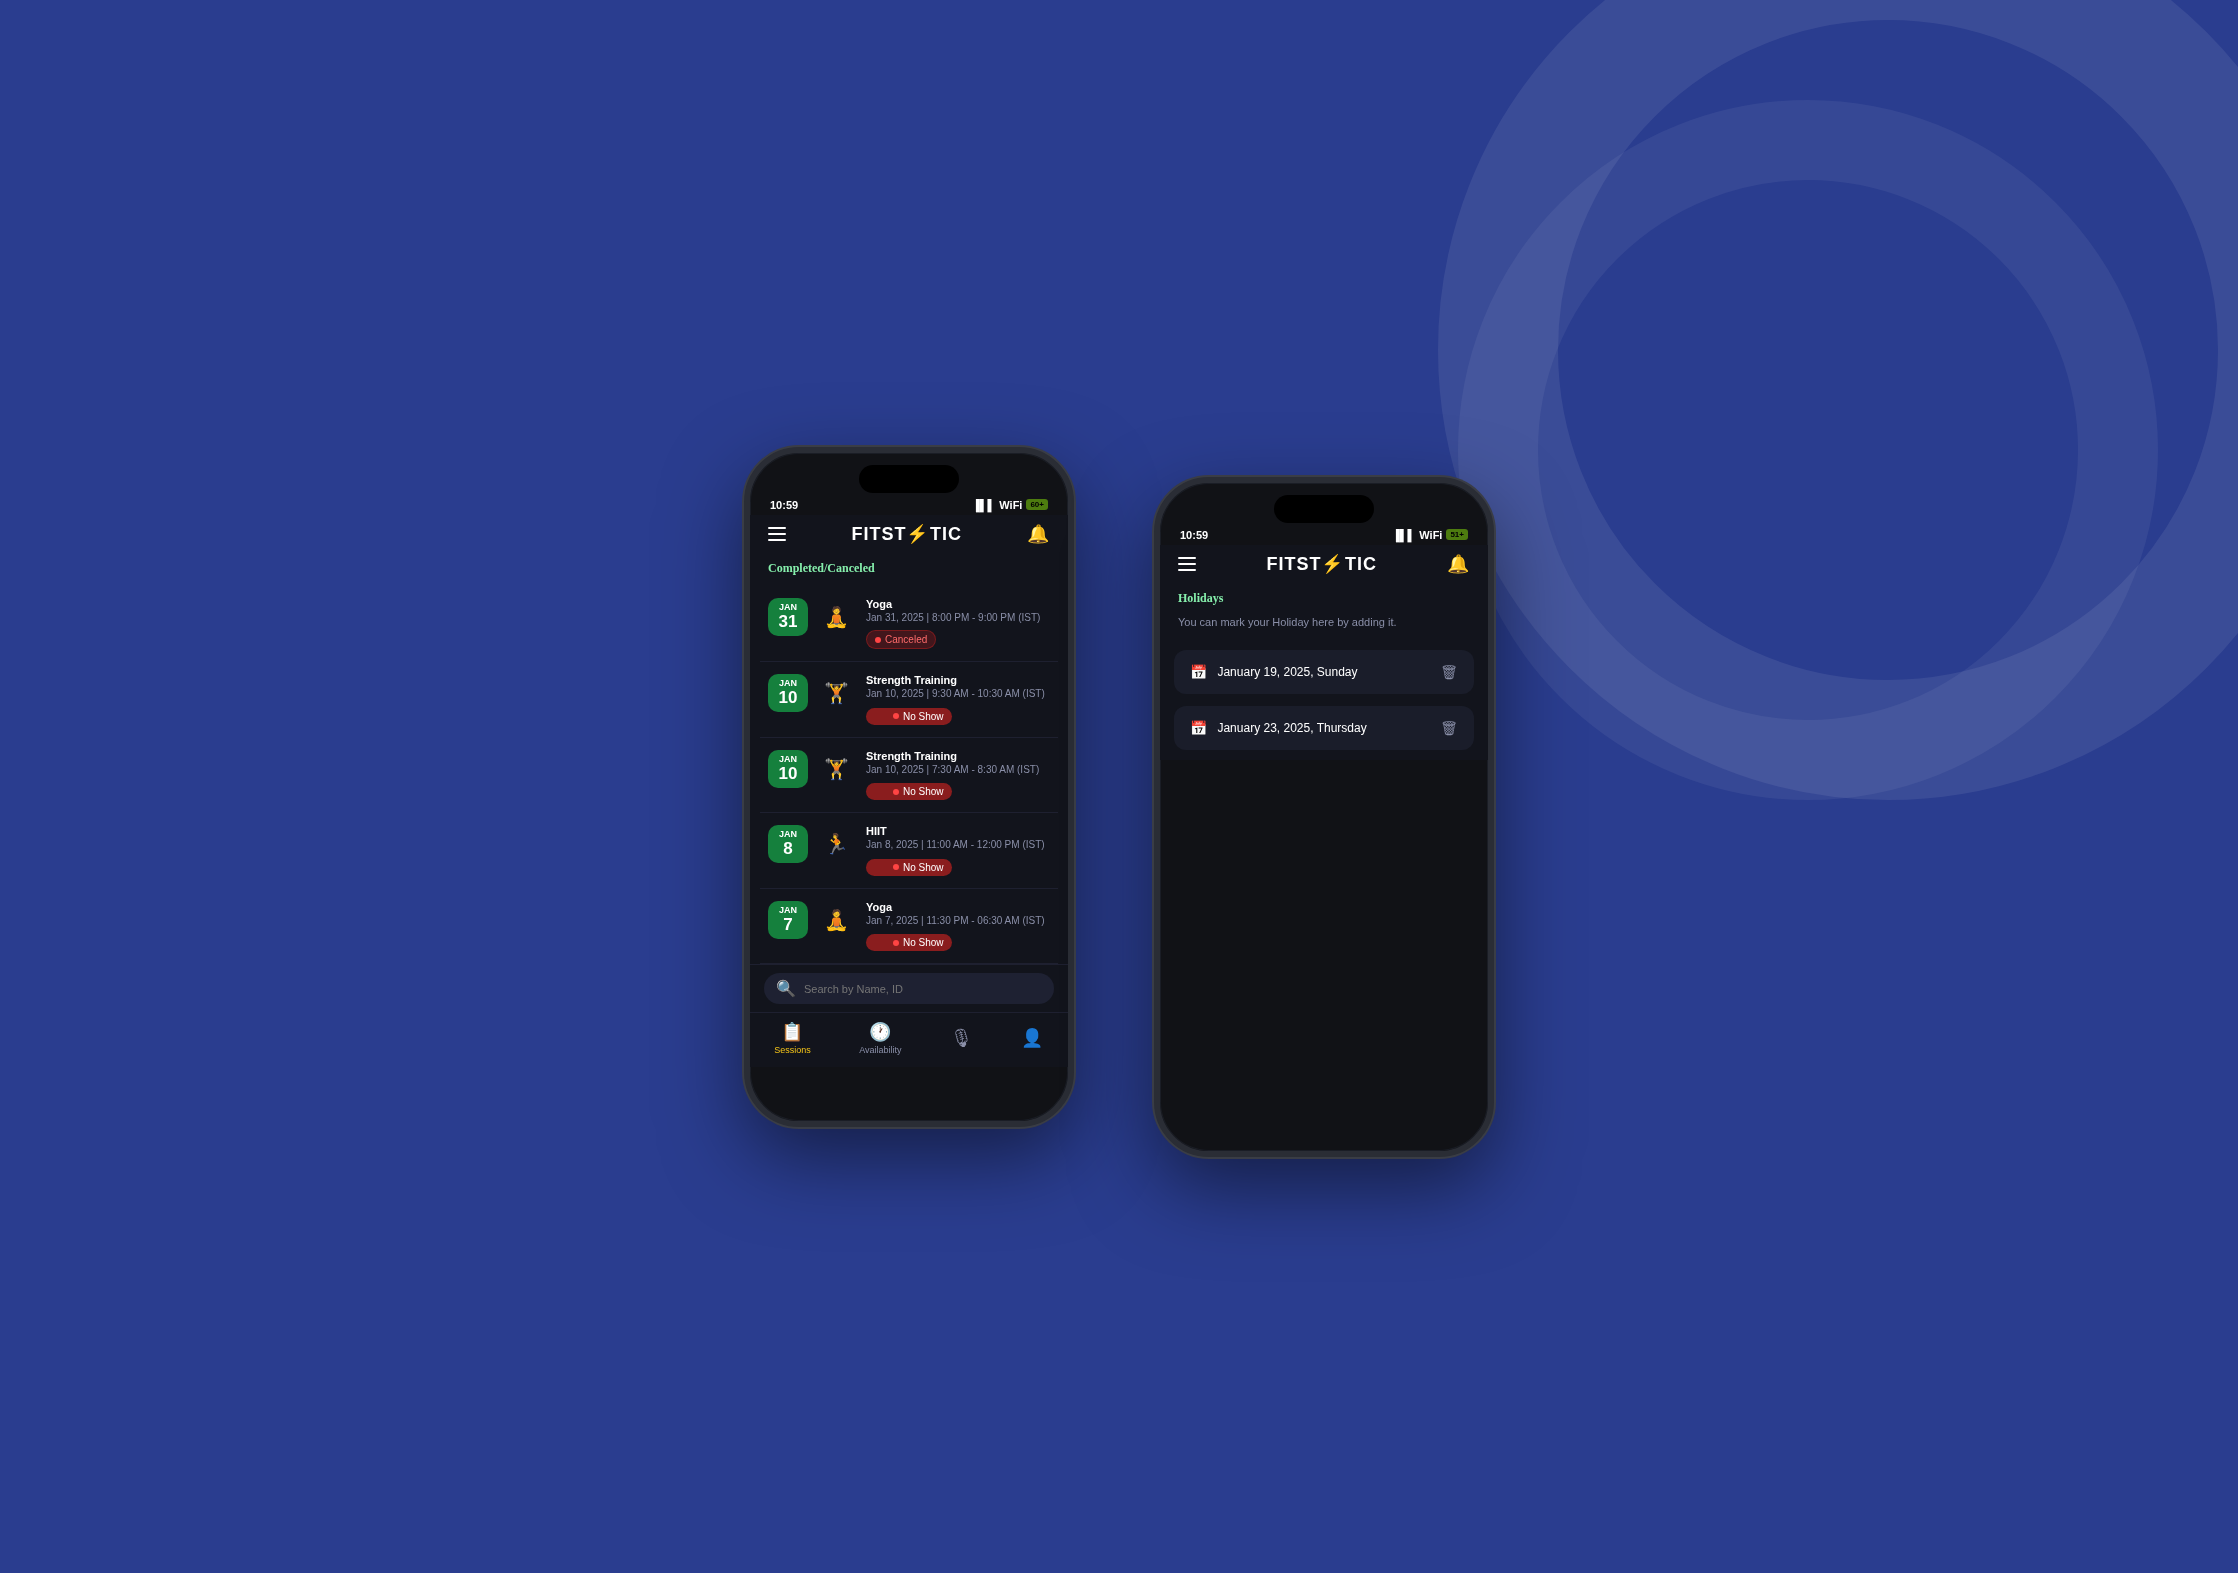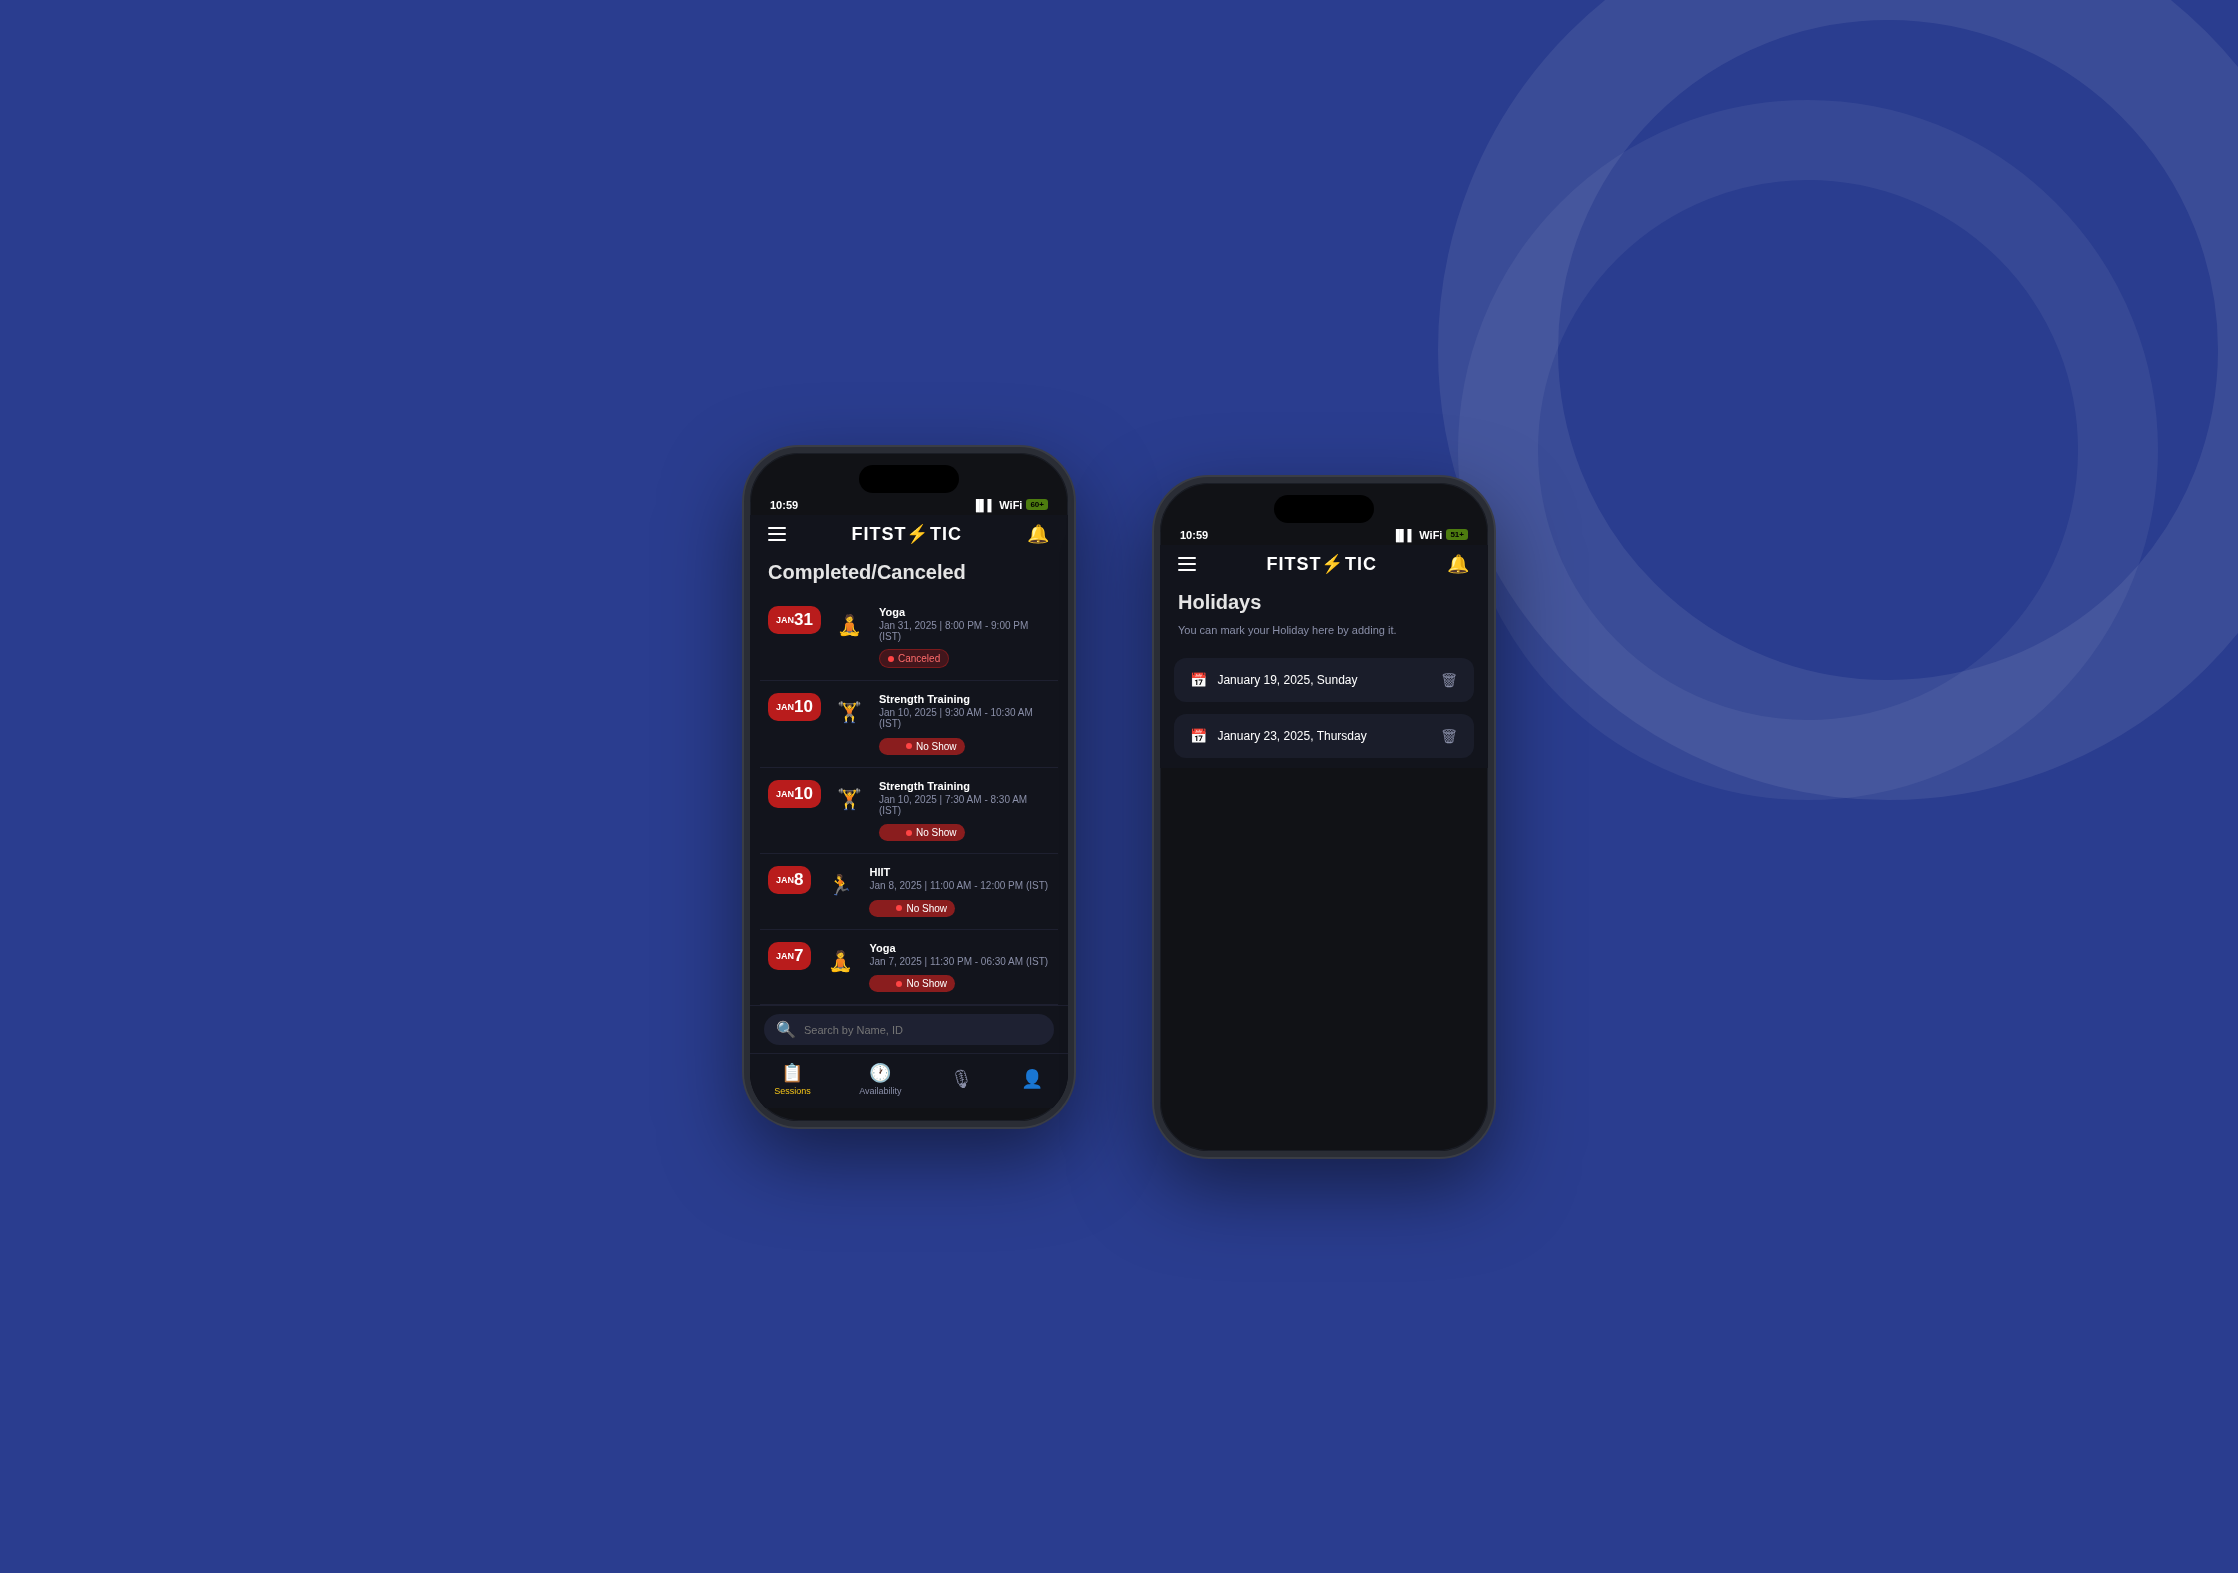--- a/index.html
+++ b/index.html
@@ -152,25 +152,26 @@
     }
 
     .bell-icon {
       color: #fff;
       font-size: 18px;
       cursor: pointer;
     }
 
     
     .page-title {
-      color: #e5e5e5;
-      font-size: 20px;
+      color: #86efac;
+      font-size: 12px;
       font-weight: 700;
       padding: 6px 18px 10px;
       background: #12141c;
+      font-family: Liberation Serif, serif;
     }
 
     
     .sessions-list {
       flex: 1;
       overflow-y: auto;
       padding: 0 10px;
       scrollbar-width: none;
     }
 
@@ -179,23 +180,23 @@
     .session-item {
       display: flex;
       align-items: flex-start;
       gap: 10px;
       padding: 12px 8px;
       border-bottom: 1px solid #1e2030;
     }
 
     .date-badge {
       display: flex;
-      flex-direction: row;
-      align-items: center;
-      background: #b91c1c;
+      flex-direction: column;
+      align-items: center;
+      background: #15803d;
       border-radius: 10px;
       padding: 4px 8px;
       min-width: 40px;
       color: #fff;
     }
 
     .date-badge .month {
       font-size: 9px;
       font-weight: 600;
       text-transform: uppercase;

